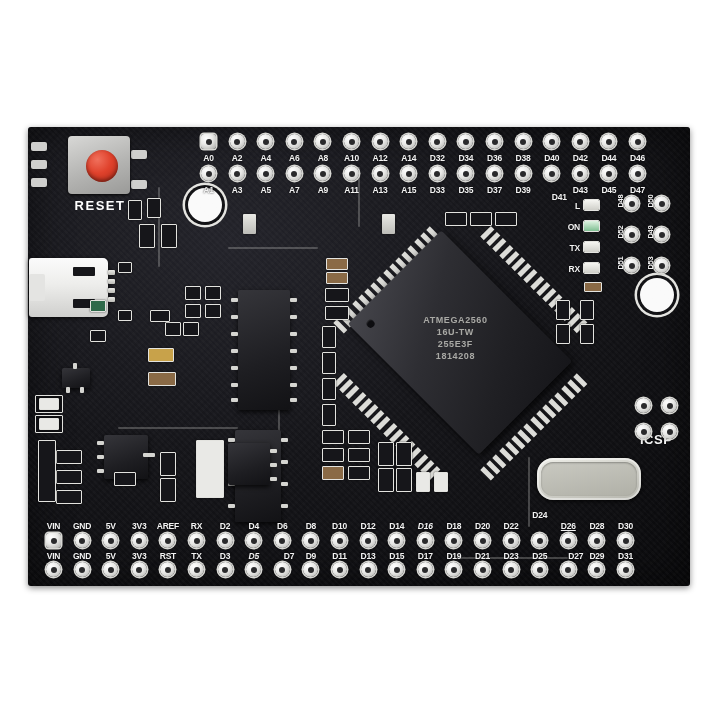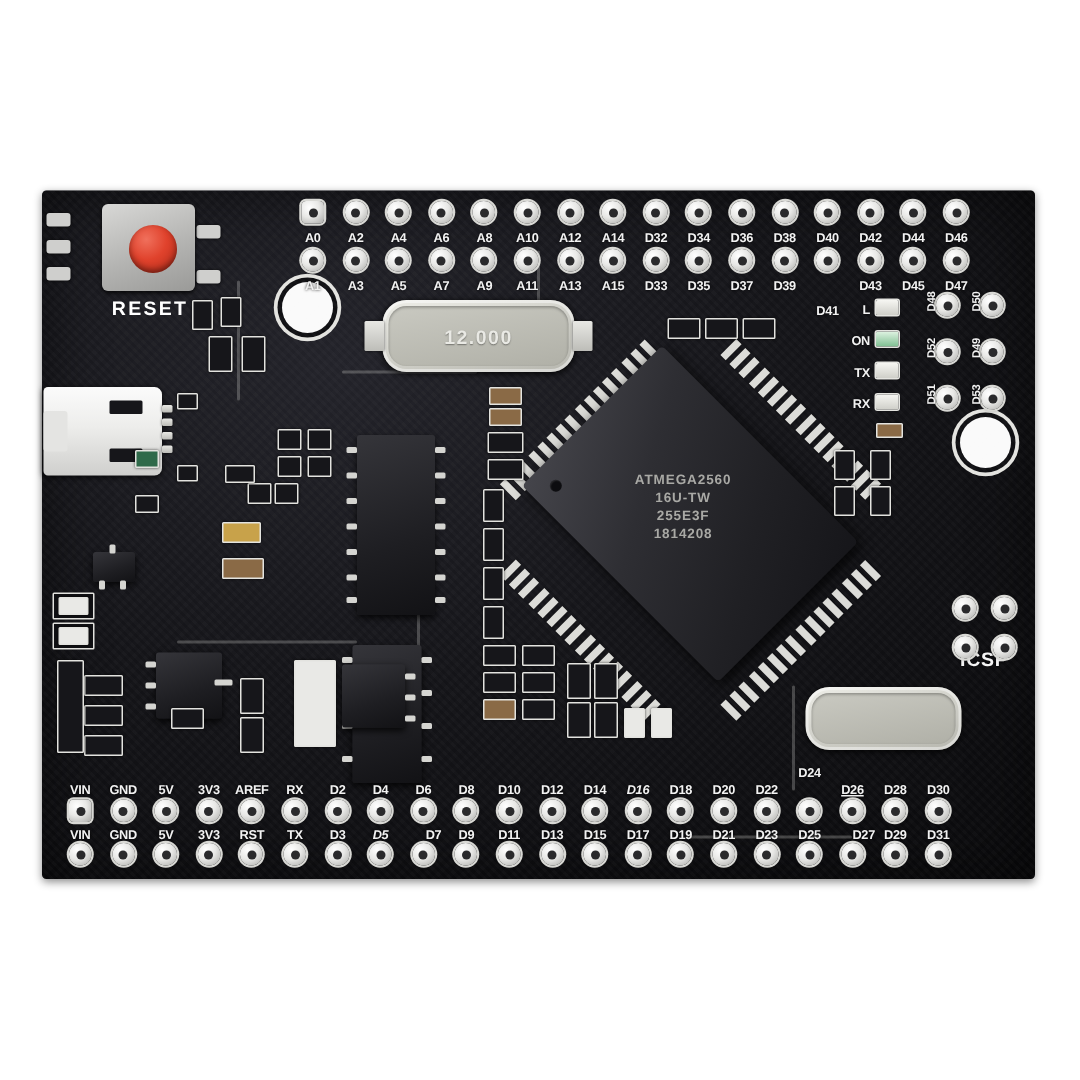--- a/index.html
+++ b/index.html
@@ -208,24 +208,20 @@
     <div class="slotB"></div>
   </div>
 
   <div class="cap" style="left:108px;top:270px;width:7px;height:5px;"></div>
   <div class="cap" style="left:108px;top:279px;width:7px;height:5px;"></div>
   <div class="cap" style="left:108px;top:288px;width:7px;height:5px;"></div>
   <div class="cap" style="left:108px;top:297px;width:7px;height:5px;"></div>
   <div class="res dark" style="left:118px;top:262px;width:12px;height:9px;"></div>
   <div class="res dark" style="left:118px;top:310px;width:12px;height:9px;"></div>
 
-  <div class="xtal" style="left:255px;top:200px;width:128px;height:48px;">
-    <div class="face"></div>
-    <div class="txt">12.000</div>
-  </div>
   <div class="cap" style="left:243px;top:214px;width:13px;height:20px;"></div>
   <div class="cap" style="left:382px;top:214px;width:13px;height:20px;"></div>
 
   <div class="xtal" style="left:537px;top:458px;width:104px;height:42px;">
     <div class="face"></div>
     <div class="txt"></div>
   </div>
 
   <div class="mcu-wrap">
     <div class="mcu-leads" id="leadHost">
@@ -526,21 +522,21 @@
         <i></i>
       </div>
       <div class="plabel" style="left: 508.1px; top: 185px; width: 30px;">D39</div>
       <div class="pad" style="left: 544.2px; top: 134px;">
         <i></i>
       </div>
       <div class="plabel" style="left: 536.7px; top: 153px; width: 30px;">D40</div>
       <div class="pad" style="left: 544.2px; top: 166px;">
         <i></i>
       </div>
-      <div class="plabel" style="left: 536.7px; top: 202px; width: 30px;">D41</div>
+      <div class="plabel" style="left: 536.7px; top: 192px; width: 30px; text-align: right;">D41</div>
       <div class="pad" style="left: 572.8px; top: 134px;">
         <i></i>
       </div>
       <div class="plabel" style="left: 565.3px; top: 153px; width: 30px;">D42</div>
       <div class="pad" style="left: 572.8px; top: 166px;">
         <i></i>
       </div>
       <div class="plabel" style="left: 565.3px; top: 185px; width: 30px;">D43</div>
       <div class="pad" style="left: 601.4px; top: 134px;">
         <i></i>

